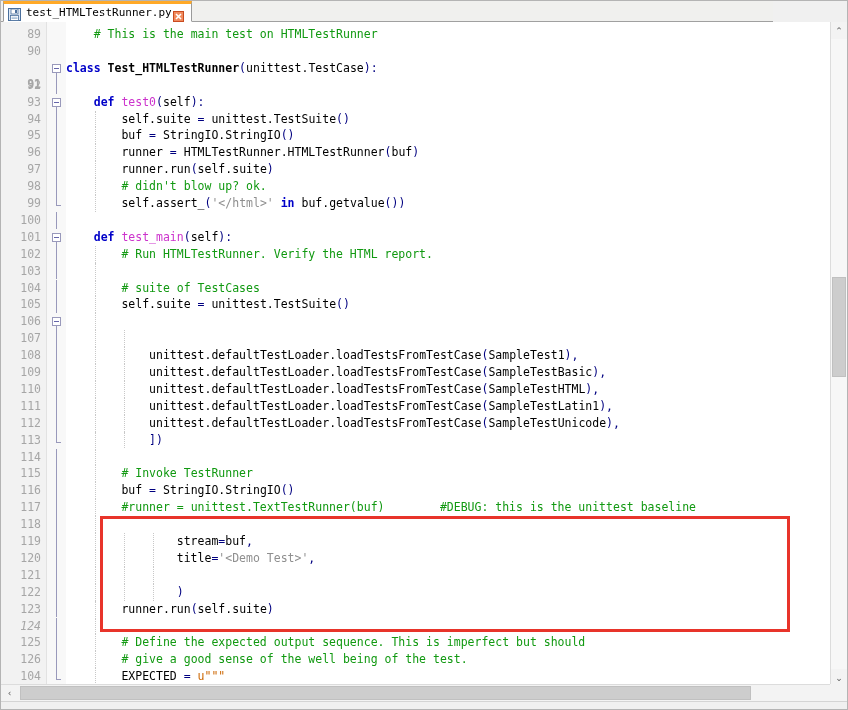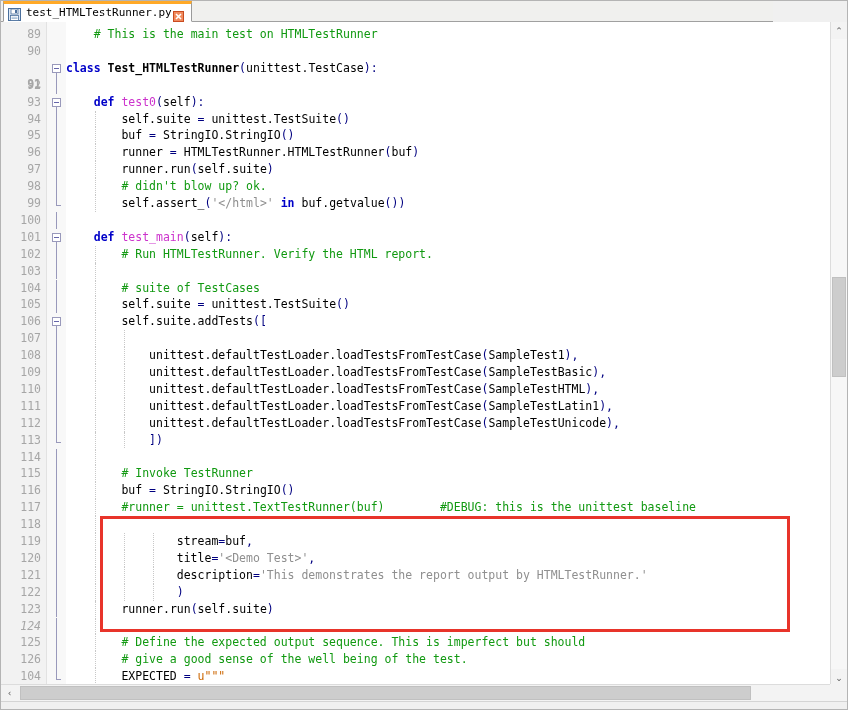--- a/index.html
+++ b/index.html
@@ -385,21 +385,20 @@
         <div class="code" style="top: 206.8px;"><span class="t-id">    </span><span class="t-kw">def </span><span class="t-fn">test_main</span><span class="t-op">(</span><span class="t-id">self</span><span class="t-op">):</span></div>
         <div class="code" style="top: 173px;"><span class="t-id">        self</span><span class="t-id">.</span><span class="t-id">assert_</span><span class="t-op">(</span><span class="t-str">'&lt;/html&gt;'</span><span class="t-id"> </span><span class="t-kw">in </span><span class="t-id">buf</span><span class="t-id">.</span><span class="t-id">getvalue</span><span class="t-op">())</span></div>
         <div class="iguide" style="left: 28.88px; top: 223.7px; height: 16.9px;"></div>
         <div class="code" style="top: 223.7px;"><span class="t-id">        </span><span class="t-com"># Run HTMLTestRunner. Verify the HTML report.</span></div>
         <div class="iguide" style="left: 28.88px; top: 240.6px; height: 16.9px;"></div>
         <div class="iguide" style="left: 28.88px; top: 257.5px; height: 16.9px;"></div>
         <div class="code" style="top: 257.5px;"><span class="t-id">        </span><span class="t-com"># suite of TestCases</span></div>
         <div class="iguide" style="left: 28.88px; top: 274.4px; height: 16.9px;"></div>
         <div class="code" style="top: 274.4px;"><span class="t-id">        self</span><span class="t-id">.</span><span class="t-id">suite </span><span class="t-op">= </span><span class="t-id">unittest</span><span class="t-id">.</span><span class="t-id">TestSuite</span><span class="t-op">()</span></div>
         <div class="iguide" style="left: 28.88px; top: 291.3px; height: 16.9px;"></div>
-        <div class="code" style="top: 291.3px;"><span class="t-id">        self</span><span class="t-id">.</span><span class="t-id">suite</span><span class="t-id">.</span><span class="t-id">addTests</span><span class="t-op">([</span></div>
         <div class="iguide" style="left: 28.88px; top: 308.2px; height: 16.9px;"></div>
         <div class="iguide" style="left: 57.76px; top: 308.2px; height: 16.9px;"></div>
         <div class="iguide" style="left: 28.88px; top: 325.1px; height: 16.9px;"></div>
         <div class="iguide" style="left: 57.76px; top: 325.1px; height: 16.9px;"></div>
         <div class="code" style="top: 325.1px;"><span class="t-id">            unittest</span><span class="t-id">.</span><span class="t-id">defaultTestLoader</span><span class="t-id">.</span><span class="t-id">loadTestsFromTestCase</span><span class="t-op">(</span><span class="t-id">SampleTest1</span><span class="t-op">),</span></div>
         <div class="iguide" style="left: 28.88px; top: 342px; height: 16.9px;"></div>
         <div class="iguide" style="left: 57.76px; top: 342px; height: 16.9px;"></div>
         <div class="code" style="top: 342px;"><span class="t-id">            unittest</span><span class="t-id">.</span><span class="t-id">defaultTestLoader</span><span class="t-id">.</span><span class="t-id">loadTestsFromTestCase</span><span class="t-op">(</span><span class="t-id">SampleTestBasic</span><span class="t-op">),</span></div>
         <div class="iguide" style="left: 28.88px; top: 358.9px; height: 16.9px;"></div>
         <div class="iguide" style="left: 57.76px; top: 358.9px; height: 16.9px;"></div>
@@ -425,21 +424,20 @@
         <div class="iguide" style="left: 57.76px; top: 511px; height: 16.9px;"></div>
         <div class="iguide" style="left: 86.64px; top: 511px; height: 16.9px;"></div>
         <div class="code" style="top: 511px;"><span class="t-id">                stream</span><span class="t-op">=</span><span class="t-id">buf</span><span class="t-op">,</span></div>
         <div class="iguide" style="left: 28.88px; top: 527.9px; height: 16.9px;"></div>
         <div class="iguide" style="left: 57.76px; top: 527.9px; height: 16.9px;"></div>
         <div class="iguide" style="left: 86.64px; top: 527.9px; height: 16.9px;"></div>
         <div class="code" style="top: 527.9px;"><span class="t-id">                title</span><span class="t-op">=</span><span class="t-str">'&lt;Demo Test&gt;'</span><span class="t-op">,</span></div>
         <div class="iguide" style="left: 28.88px; top: 544.8px; height: 16.9px;"></div>
         <div class="iguide" style="left: 57.76px; top: 544.8px; height: 16.9px;"></div>
         <div class="iguide" style="left: 86.64px; top: 544.8px; height: 16.9px;"></div>
-        <div class="code" style="top: 544.8px;"><span class="t-id">                description</span><span class="t-op">=</span><span class="t-str">'This demonstrates the report output by HTMLTestRunner.'</span></div>
         <div class="iguide" style="left: 28.88px; top: 561.7px; height: 16.9px;"></div>
         <div class="iguide" style="left: 57.76px; top: 561.7px; height: 16.9px;"></div>
         <div class="iguide" style="left: 86.64px; top: 561.7px; height: 16.9px;"></div>
         <div class="code" style="top: 561.7px;"><span class="t-id">                </span><span class="t-op">)</span></div>
         <div class="iguide" style="left: 28.88px; top: 578.6px; height: 16.9px;"></div>
         <div class="code" style="top: 578.6px;"><span class="t-id">        runner</span><span class="t-id">.</span><span class="t-id">run</span><span class="t-op">(</span><span class="t-id">self</span><span class="t-id">.</span><span class="t-id">suite</span><span class="t-op">)</span></div>
         <div class="iguide" style="left: 28.88px; top: 595.5px; height: 16.9px;"></div>
         <div class="iguide" style="left: 28.88px; top: 612.4px; height: 16.9px;"></div>
         <div class="code" style="top: 612.4px;"><span class="t-id">        </span><span class="t-com"># Define the expected output sequence. This is imperfect but should</span></div>
         <div class="iguide" style="left: 28.88px; top: 629.3px; height: 16.9px;"></div>

